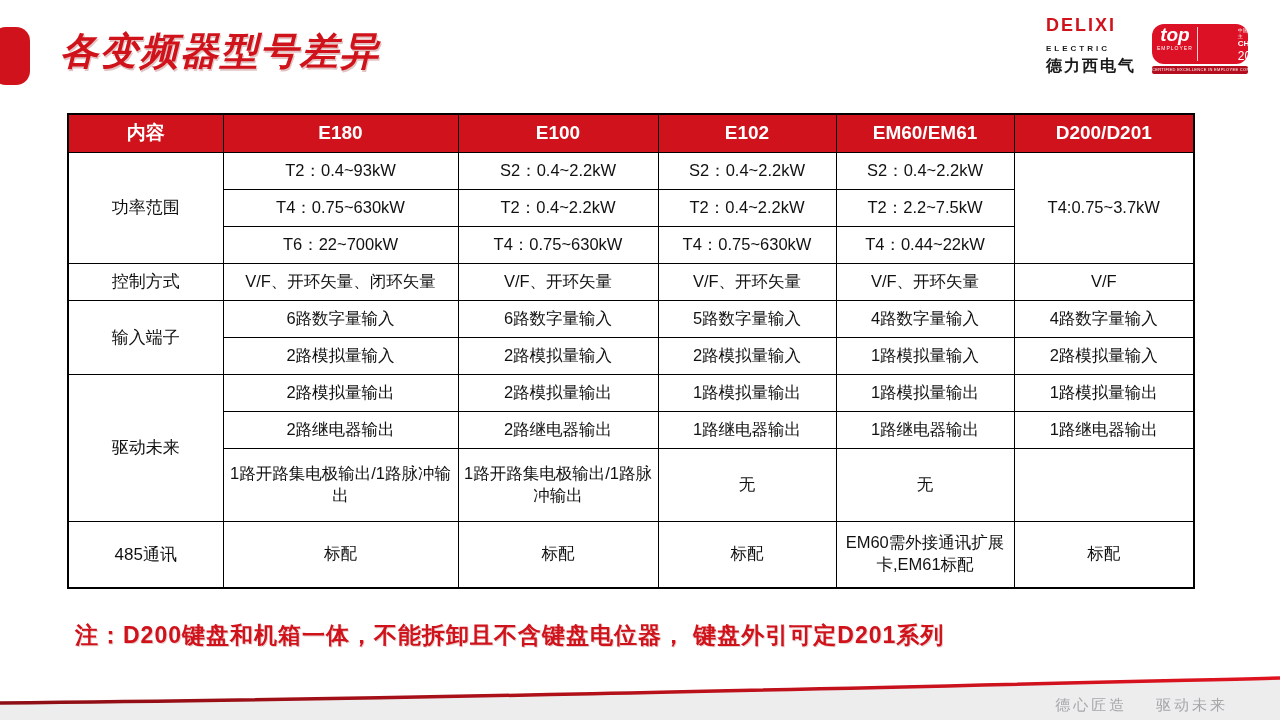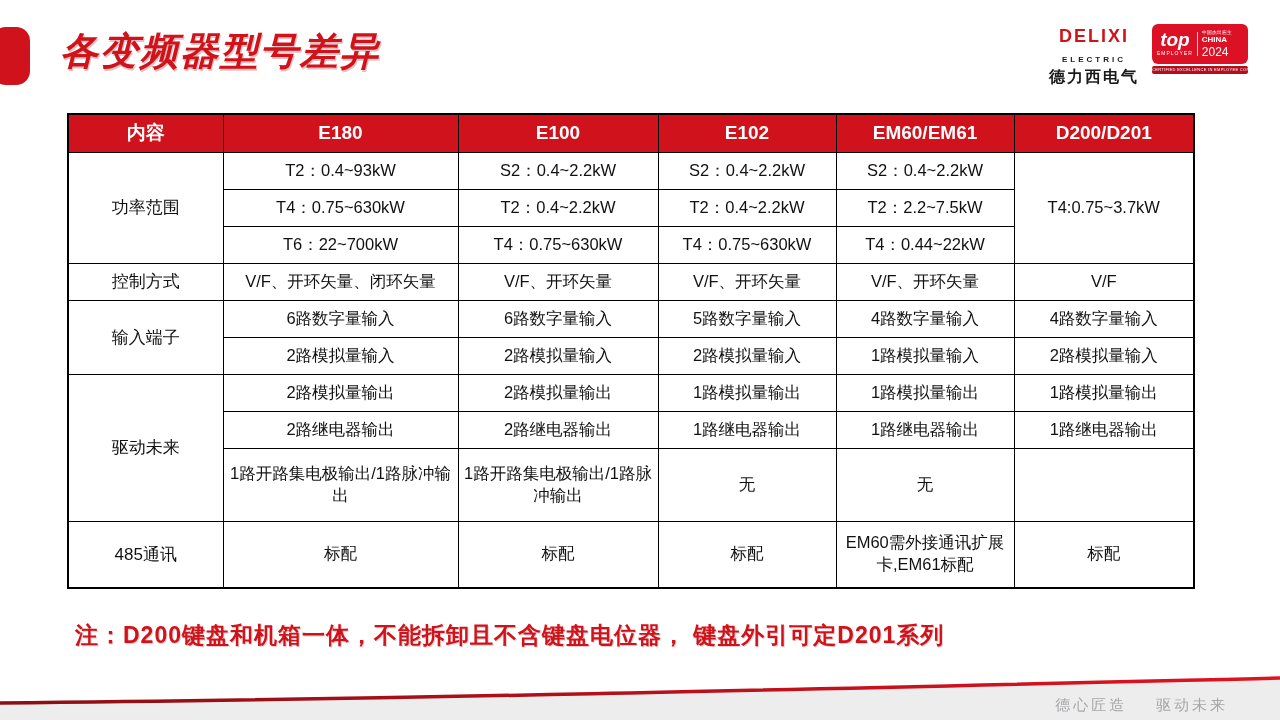--- a/index.html
+++ b/index.html
@@ -12,36 +12,36 @@
   .accent-bar {
     position:absolute; left:-8px; top:27px; width:38px; height:58px;
     background:#d0121c; border-radius:14px;
   }
   .page-title {
     position:absolute; left:60px; top:26px;
     font-size:38px; font-weight:900; color:#d0121b;
     letter-spacing:2px; text-shadow:1px 2px 0 rgba(140,10,10,.25);font-style:italic;
   }
   .delixi-logo {
-    position:absolute; left:1046px; top:27px; width:96px; text-align:center;
+    position:absolute; left:1046px; top:16px; width:96px; text-align:left;
   }
   .delixi-name { font-size:18px; font-weight:900; color:#d0121b; letter-spacing:2px; line-height:1; }
   .delixi-sub  { font-size:8px;  font-weight:700; color:#1a1a1a; letter-spacing:3px; margin-top:10px; }
   .delixi-cn   { font-size:16px; font-weight:700; color:#1a1a1a; letter-spacing:2px; margin-top:3px; }
   .top-badge {
     position:absolute; left:1152px; top:24px; width:96px;
   }
   .top-badge-main {
-    background:#dd1126; border-radius:6px; height:40px;
-    display:flex; align-items:center; padding:3px 5px; color:#fff;
+    background:#dd1126; border-radius:12px; height:40px;
+    display:flex; padding:3px 5px; color:#fff;
   }
   .top-word { font-size:19px; font-weight:900; line-height:.8; font-style:italic; }
   .top-employer { font-size:5px; letter-spacing:1px; margin-top:3px; }
   .top-left { display:flex; flex-direction:column; align-items:center; padding-right:4px; border-right:1px solid rgba(255,255,255,.8); }
-  .top-right { padding-left:4px; display:flex; flex-direction:column; line-height:1.2; }
+  .top-right { padding-left:4px; display:flex; flex-direction:column; line-height:1.2;margin-left:36px; }
   .top-cn { font-size:5px; }
   .top-country { font-size:8px; font-weight:700; }
   .top-year { font-size:12px; }
   .top-badge-tagline {
     margin-top:2px; background:#b40e1e; border-radius:2px; height:8px;
     color:#fff; font-size:4px; text-align:center; line-height:8px;
     letter-spacing:.3px; overflow:hidden; white-space:nowrap;
   }
   
   .cmp-table {

